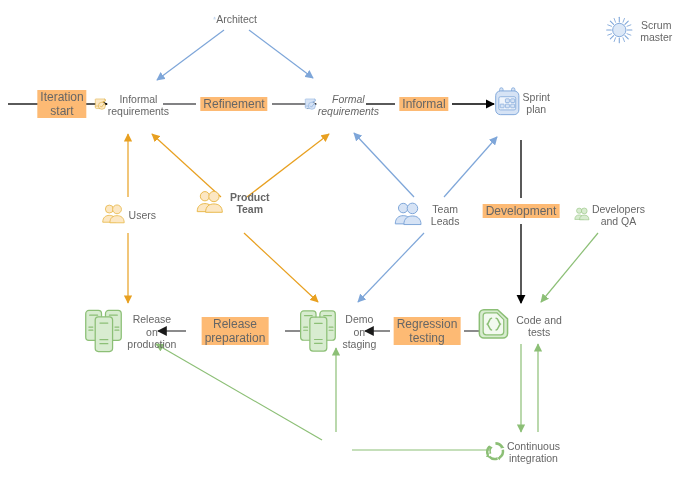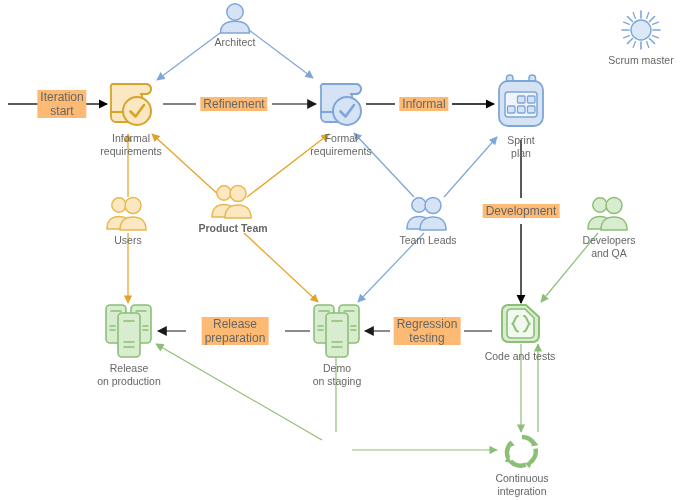--- a/index.html
+++ b/index.html
@@ -20,21 +20,21 @@
   #edges {
     position: absolute;
     left: 0;
     top: 0;
     width: 680px;
     height: 500px;
   }
   .node {
     position: absolute;
     display: flex;
-    flex-direction: column;
+    flex-direction: row;
     align-items: center;
     justify-content: flex-start;
   }
   .node-label {
     margin-top: 2px;
     font-size: 10.5px;
     line-height: 12.5px;
     color: #666666;
     text-align: center;
     white-space: pre-line;
@@ -203,21 +203,21 @@
       <path d="M10 6 H44 a5 5 0 0 1 0 10 H40 V40 H14 a5 5 0 0 1 -5 -5 V11 a5 5 0 0 1 1 -5 Z" fill="#fce7c3" stroke="#d6a429" stroke-width="1.8" stroke-linejoin="round"></path>
       <path d="M44 6 a5 5 0 0 1 0 10 H38" fill="none" stroke="#d6a429" stroke-width="1.8"></path>
       <path d="M9 34 H26 a5 5 0 0 1 0 10 H14 a5 5 0 0 1 -5 -5 Z" fill="#fce7c3" stroke="#d6a429" stroke-width="1.8" stroke-linejoin="round"></path>
       <circle cx="35" cy="33" r="14" fill="#fce7c3" stroke="#d6a429" stroke-width="2"></circle>
       <path d="M28.5 33.5 L33.5 38.5 L42 27" fill="none" stroke="#d6a429" stroke-width="2.6" stroke-linecap="round" stroke-linejoin="round"></path>
     </svg>
     <div class="node-label">Informal
 requirements</div>
   </div>
 
-  <div class="node" style="left:303px; top:78px; width:76px;">
+  <div class="node" style="left:303px; top:78px; width:76px;font-style:italic;">
     <svg class="node-icon" width="58" height="52" viewBox="0 0 58 52">
       <path d="M10 6 H44 a5 5 0 0 1 0 10 H40 V40 H14 a5 5 0 0 1 -5 -5 V11 a5 5 0 0 1 1 -5 Z" fill="#d6e3f5" stroke="#7ea6d9" stroke-width="1.8" stroke-linejoin="round"></path>
       <path d="M44 6 a5 5 0 0 1 0 10 H38" fill="none" stroke="#7ea6d9" stroke-width="1.8"></path>
       <path d="M9 34 H26 a5 5 0 0 1 0 10 H14 a5 5 0 0 1 -5 -5 Z" fill="#d6e3f5" stroke="#7ea6d9" stroke-width="1.8" stroke-linejoin="round"></path>
       <circle cx="35" cy="33" r="14" fill="#d6e3f5" stroke="#7ea6d9" stroke-width="2"></circle>
       <path d="M28.5 33.5 L33.5 38.5 L42 27" fill="none" stroke="#7ea6d9" stroke-width="2.6" stroke-linecap="round" stroke-linejoin="round"></path>
     </svg>
     <div class="node-label">Formal
 requirements</div>
   </div>

